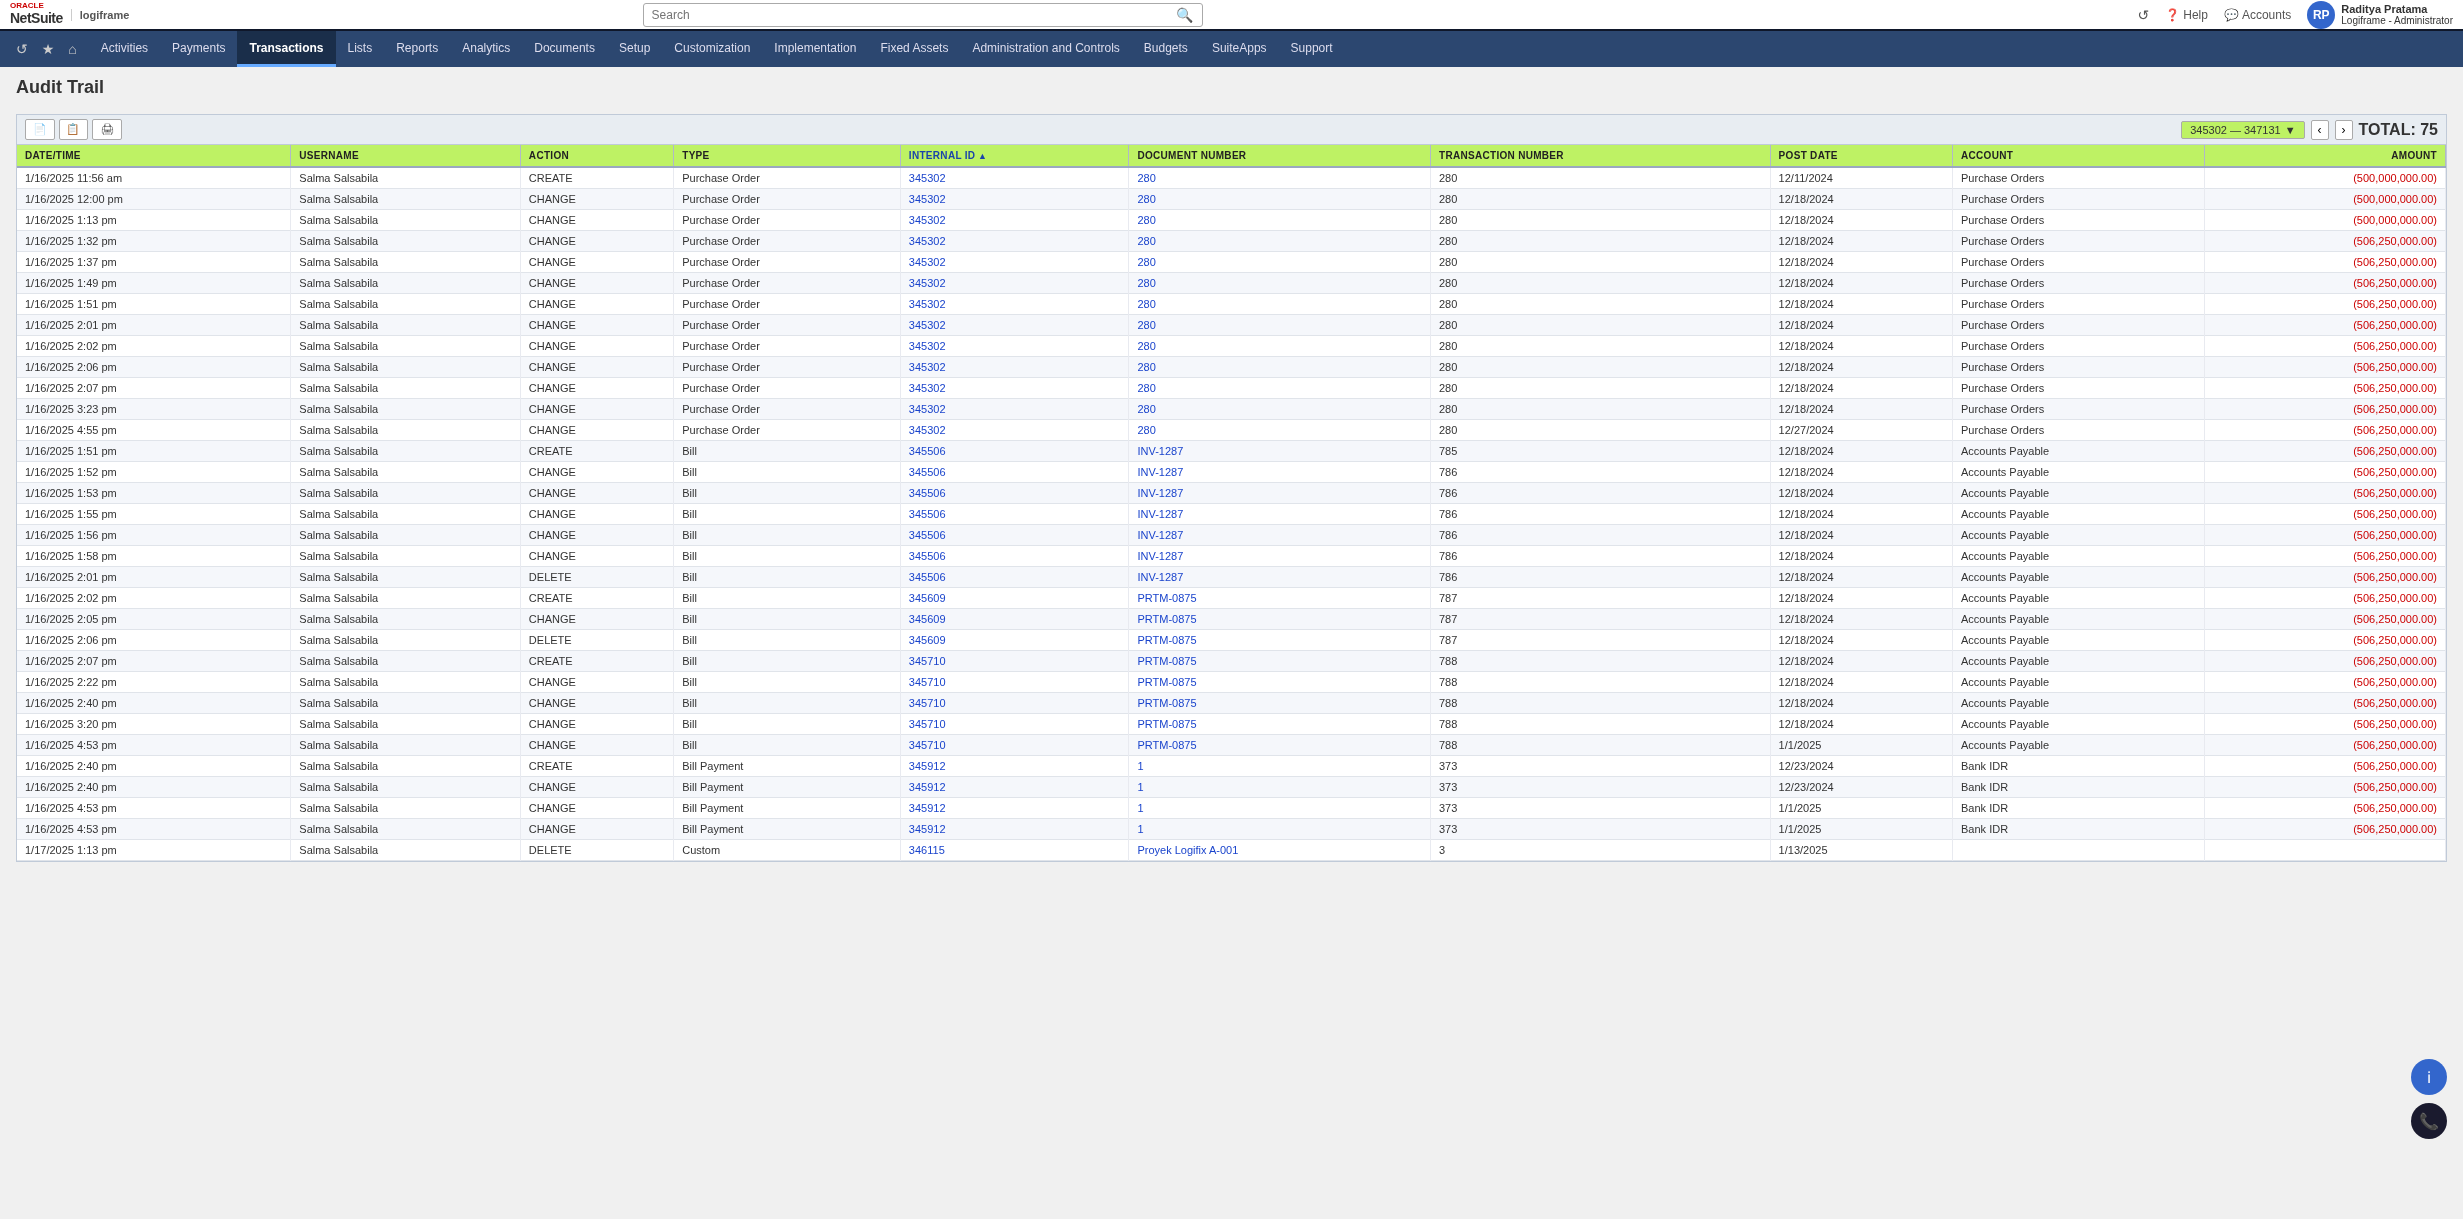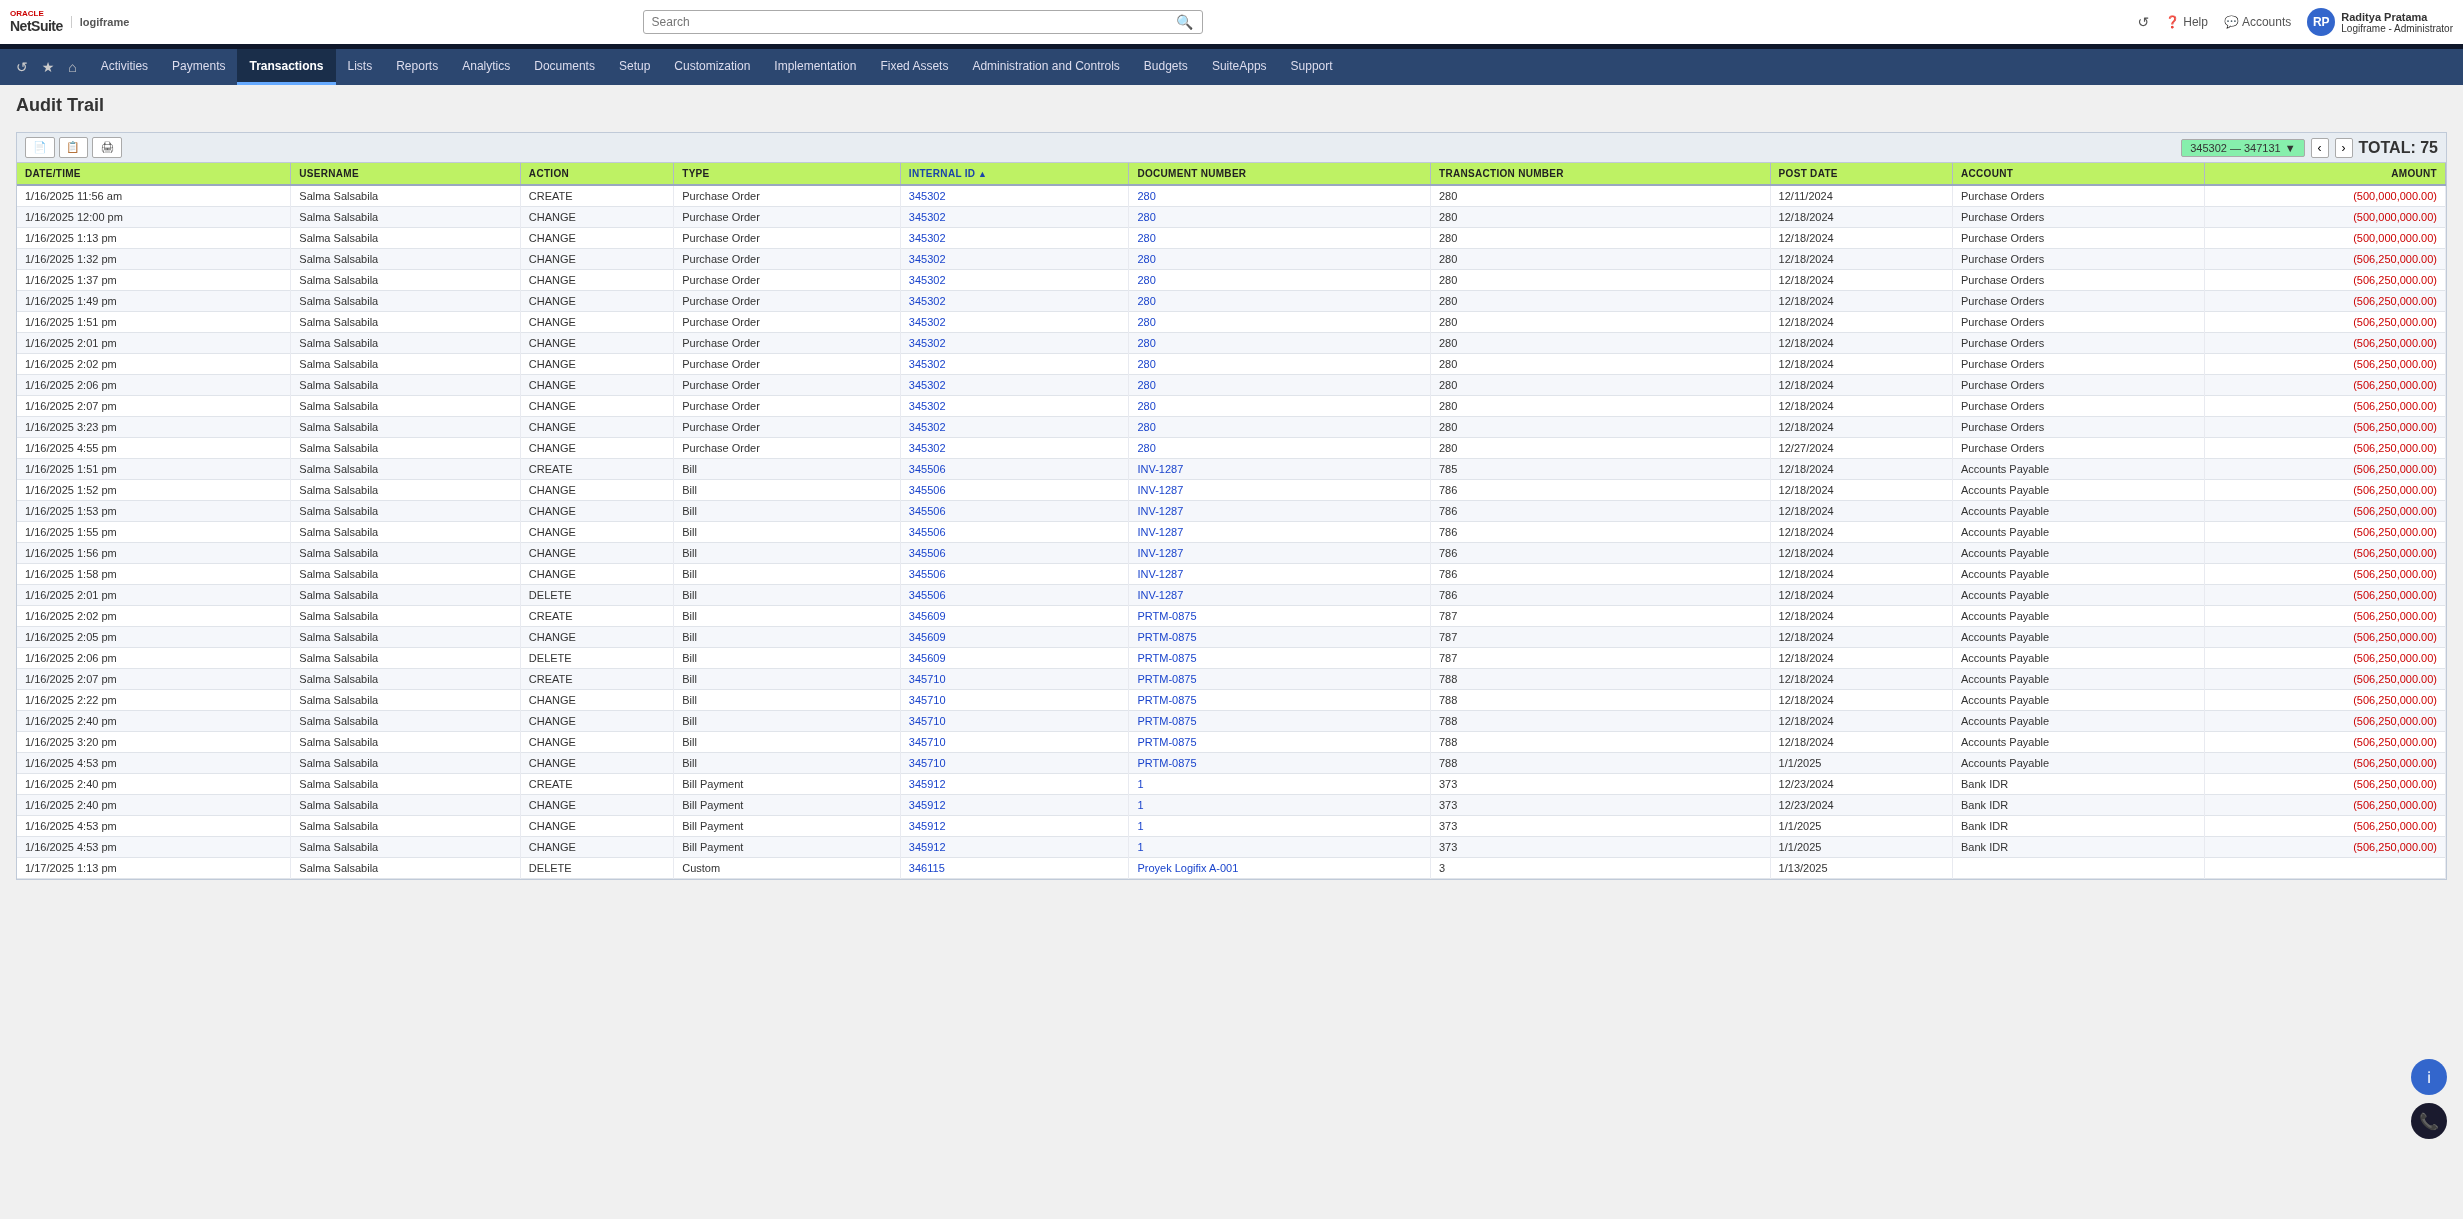--- a/index.html
+++ b/index.html
@@ -3,23 +3,23 @@
   <meta charset="utf-8">
   <style>
     * { margin: 0; padding: 0; box-sizing: border-box; }
     body { font-family: Arial, sans-serif; font-size: 11px; background: #f0f0f0; color: #333; overflow-x: hidden; }
 
     
     .top-bar {
       display: flex;
       align-items: center;
       background: #fff;
-      border-bottom: 5px solid #0f172a;
+      border-bottom: 2px solid #0f172a;
       padding: 0 10px;
-      height: 49px;
+      height: 31px;
       gap: 10px;
     }
     .logo-area {
       display: flex;
       align-items: center;
       gap: 8px;
       min-width: 160px;
     }
     .oracle-netsuite-logo {
       display: flex;
@@ -162,21 +162,21 @@
     }
     .toolbar-spacer { flex: 1; }
     .pagination-info {
       display: flex;
       align-items: center;
       gap: 6px;
       font-size: 11px;
       color: #333;
     }
     .page-range {
-      background: #86efac;
+      background: #bef264;
       border: 1px solid #aaa;
       border-radius: 2px;
       padding: 2px 8px;
       font-size: 11px;
       display: flex;
       align-items: center;
       gap: 4px;
     }
     .page-nav-btn {
       background: #fff;

